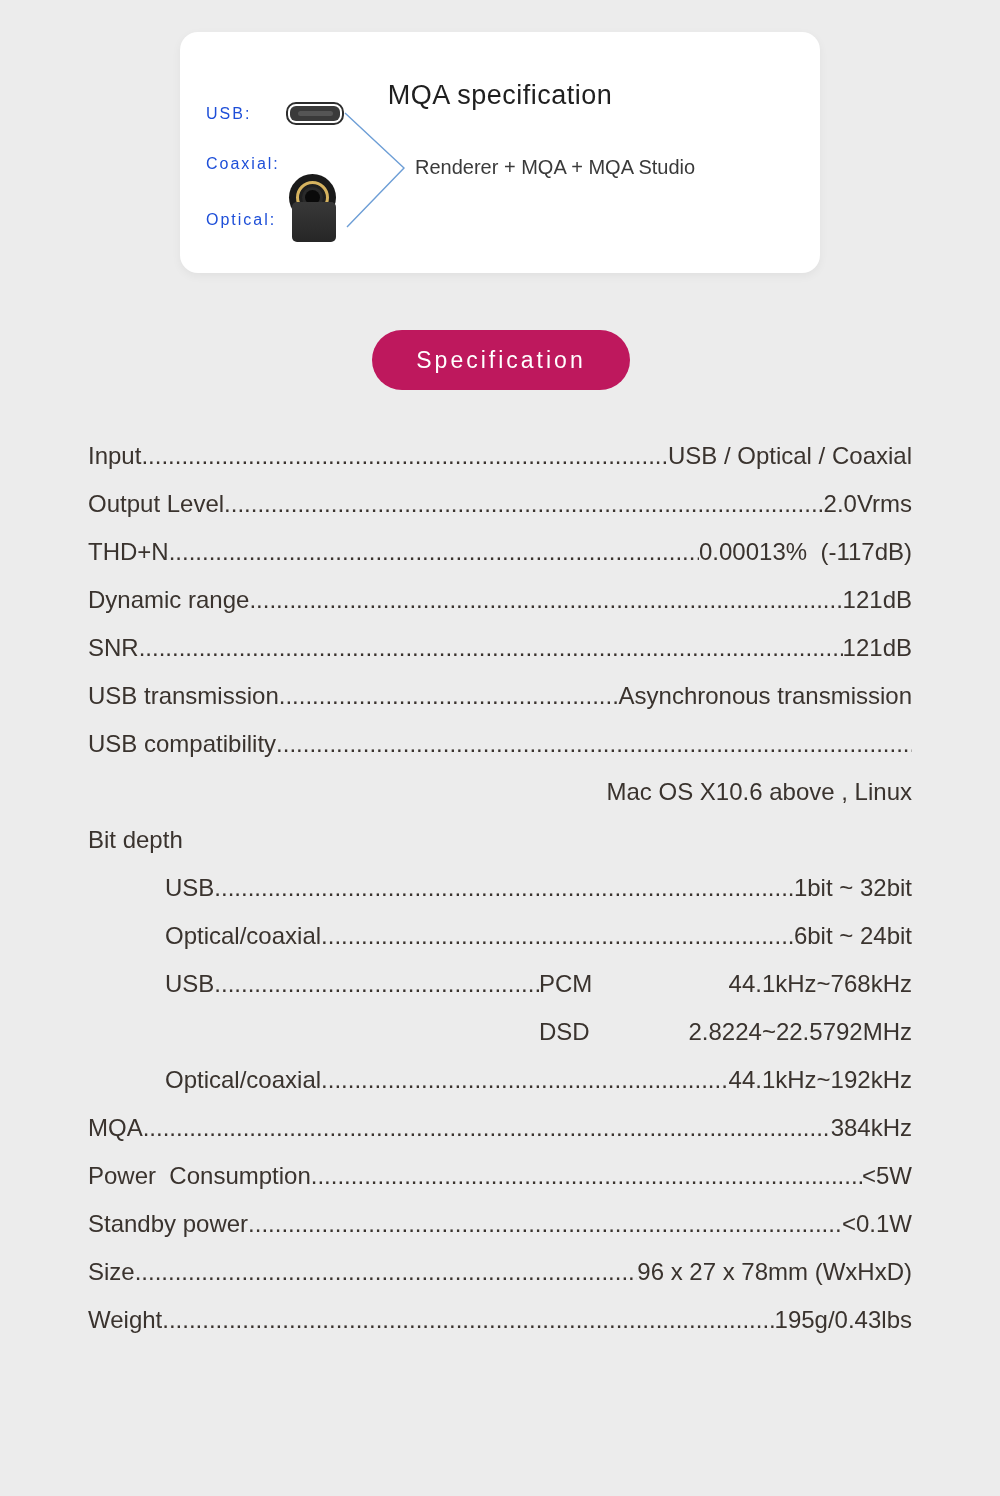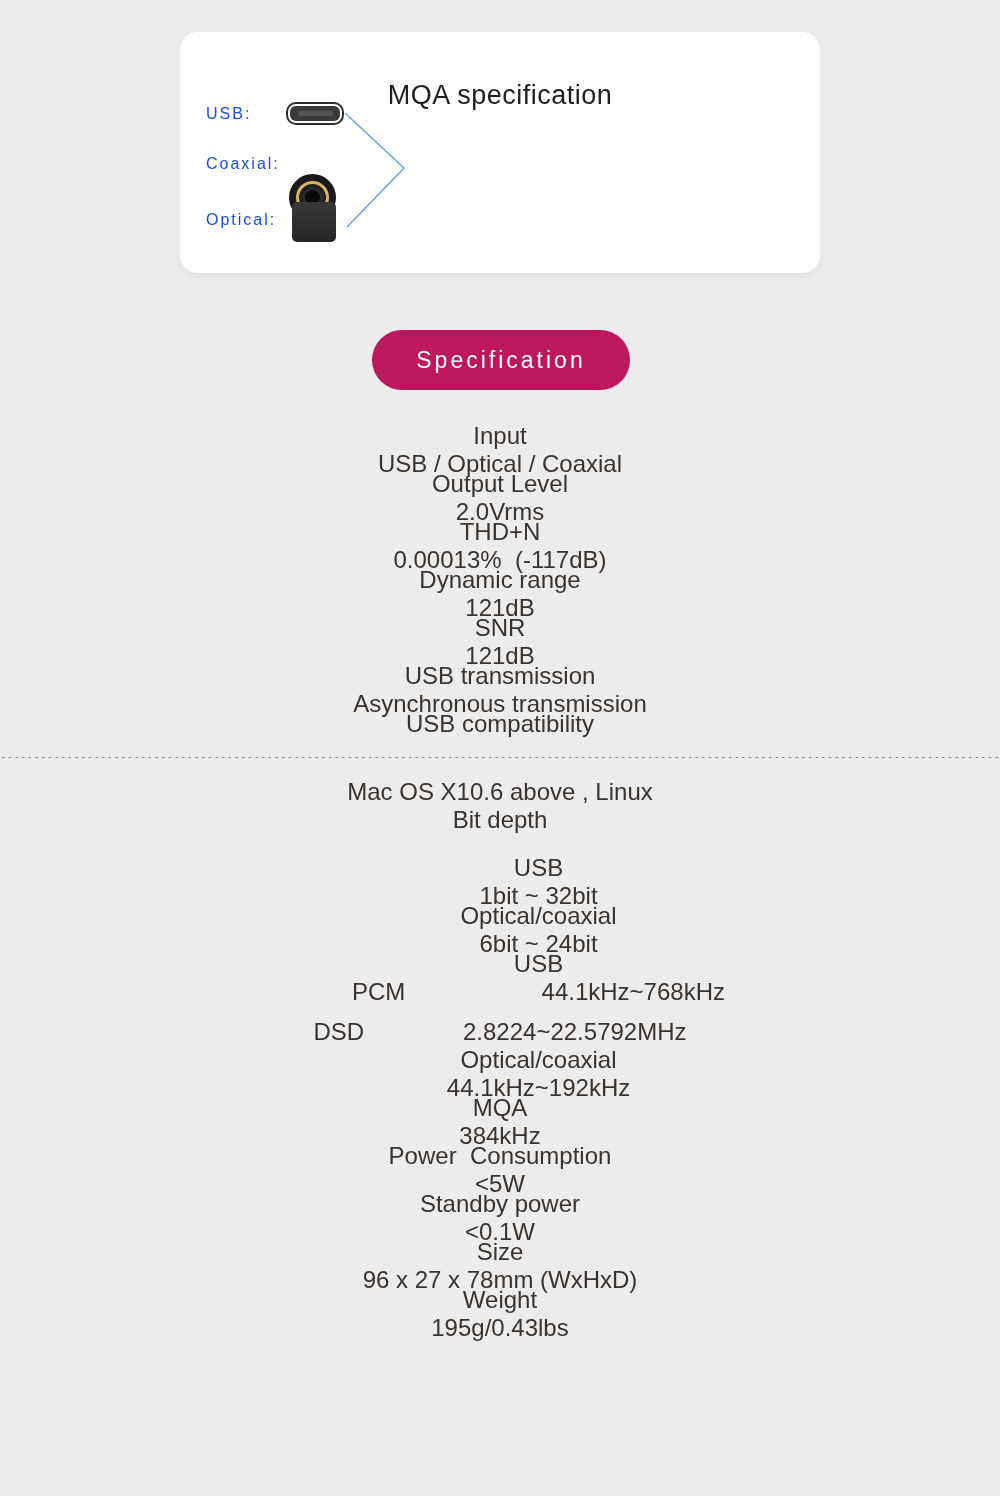--- a/index.html
+++ b/index.html
@@ -77,21 +77,21 @@
     display:flex;align-items:center;justify-content:center;
     cursor:pointer;
   }
 
   
   .spec-list{
     position:absolute;left:88px;top:422px;width:824px;
     font-size:24px;
   }
   .row{
-    height:48px;display:flex;align-items:center;white-space:pre;flex-direction:column;
+    height:48px;display:flex;align-items:flex-end;white-space:pre;
   }
   .row.indent{padding-left:77px;}
   .lbl{flex:0 0 auto;}
   .dots{
     flex:1 1 auto;overflow:hidden;white-space:nowrap;
     min-width:0;
   }
   .dots::after{
     content:"..........................................................................................................................................................................................................";
   }
@@ -124,20 +124,21 @@
       </div>
     </div>
 
     <span class="conn-label optical">Optical:</span>
     <div class="optical-port"></div>
 
     <svg class="chevron-svg" viewBox="0 0 640 241" xmlns="http://www.w3.org/2000/svg">
       <polyline points="165,81 224,136 167,195" fill="none" stroke="#6d9ed6" stroke-width="1.4"></polyline>
     </svg>
 
+    <div class="mqa-result">Renderer + MQA + MQA Studio</div>
   </div>
 
   <button class="spec-button">Specification</button>
 
   <div class="spec-list">
       <div class="row"><span class="lbl">Input</span><span class="dots"></span><span class="val">USB / Optical / Coaxial</span></div>
       <div class="row"><span class="lbl">Output Level</span><span class="dots"></span><span class="val">2.0Vrms</span></div>
       <div class="row"><span class="lbl">THD+N</span><span class="dots"></span><span class="val">0.00013%  (-117dB)</span></div>
       <div class="row"><span class="lbl">Dynamic range</span><span class="dots"></span><span class="val">121dB</span></div>
       <div class="row"><span class="lbl">SNR</span><span class="dots"></span><span class="val">121dB</span></div>

